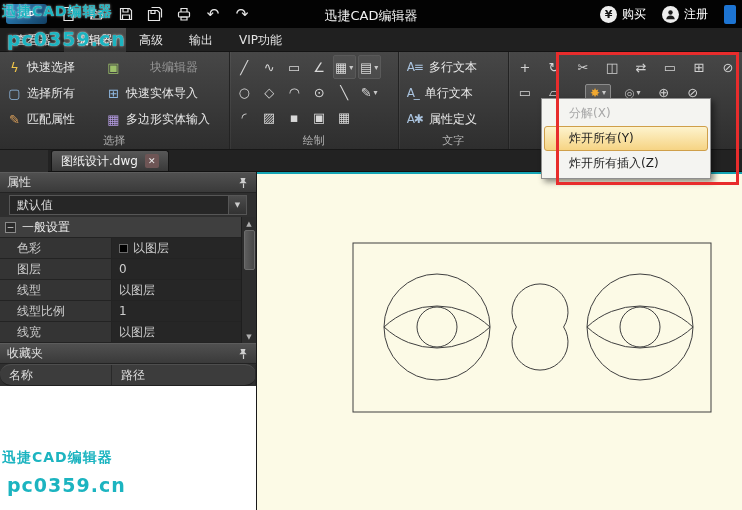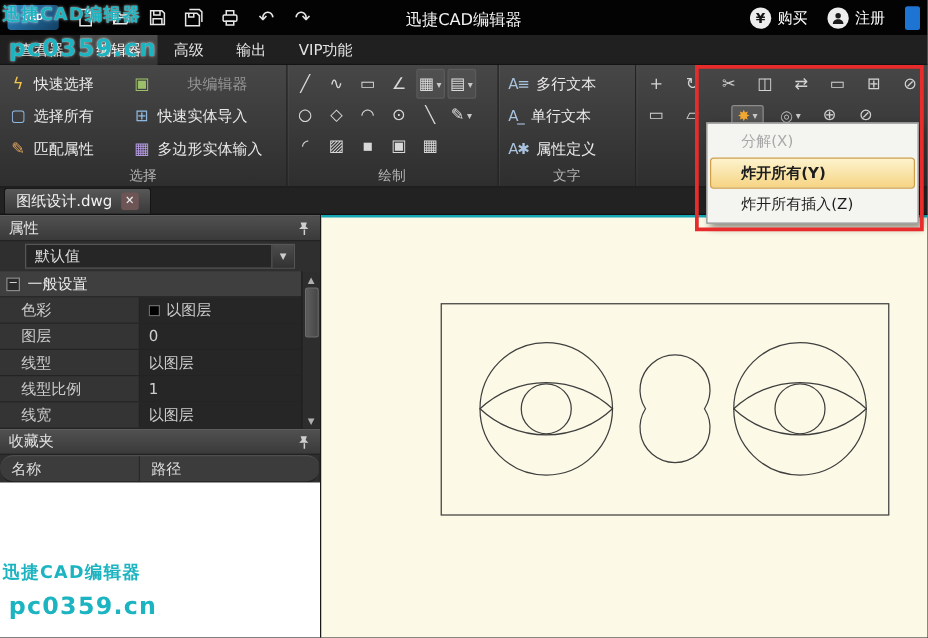--- a/index.html
+++ b/index.html
@@ -50,31 +50,31 @@
   .text-btn{display:flex;align-items:center;gap:6px;height:26px;padding:0 8px;border-radius:2px;cursor:pointer;white-space:nowrap;}
   .ticon{font-size:12px;color:#a9c2dd;letter-spacing:-1px;}
 
   .mod-grid{display:flex;flex-direction:column;gap:4px;padding:3px 4px 0 6px;flex:1;}
   .mod-row{display:flex;align-items:center;gap:9px;}
   .mbtn{min-width:20px;height:21px;display:flex;align-items:center;justify-content:center;color:#d2d2d2;font-size:13px;cursor:pointer;}
   .split{display:flex;align-items:center;padding:1px 4px;border-radius:2px;cursor:pointer;}
   .split.pressed{border:1px solid #8c8c8c;background:rgba(255,255,255,.13);}
 
   
-  .doctabs{height:22px;background:#222;display:flex;align-items:center;padding-left:3px;border-bottom:1px solid #121212;}
+  .doctabs{height:22px;background:#222;display:flex;align-items:center;padding-left:3px;border-bottom:1px solid #121212;margin-left:48px;}
   .doctab{height:21px;display:flex;align-items:center;gap:7px;padding:0 9px;border:1px solid #151515;border-bottom:none;
           border-radius:3px 3px 0 0;background:linear-gradient(#585858,#393939);color:#f2f2f2;cursor:pointer;}
   .tab-close{width:14px;height:14px;border-radius:2px;background:#6e5555;color:#eee;font-size:9px;line-height:14px;text-align:center;cursor:pointer;}
 
   
   .main{display:flex;height:338px;}
   .leftpanel{width:257px;display:flex;flex-direction:column;background:#2f2f2f;border-right:1px solid #191919;flex:0 0 auto;}
   .panel-header{height:21px;flex:0 0 auto;background:linear-gradient(#505050,#3a3a3a);border-top:1px solid #5c5c5c;border-bottom:1px solid #232323;
                 display:flex;align-items:center;justify-content:space-between;padding:0 7px;color:#e2e2e2;}
-  .combo{height:20px;margin:2px 20px;flex:0 0 auto;background:#262626;border:1px solid #565656;display:flex;align-items:center;
+  .combo{height:20px;margin:2px 9px;flex:0 0 auto;background:#262626;border:1px solid #565656;display:flex;align-items:center;
          justify-content:space-between;color:#ddd;padding-left:7px;cursor:pointer;}
   .combo-arrow{width:18px;align-self:stretch;background:linear-gradient(#4c4c4c,#323232);border-left:1px solid #565656;
                display:flex;align-items:center;justify-content:center;font-size:7px;color:#ccc;}
   .propgrid{position:relative;flex:0 0 auto;background:#2a2a2a;}
   .prow{display:flex;height:21px;border-bottom:1px solid #232323;align-items:stretch;padding-right:15px;}
   .prow.section{background:#3f3f3f;align-items:center;padding-left:5px;gap:6px;color:#ececec;}
   .expander{width:11px;height:11px;border:1px solid #8a8a8a;background:#2b2b2b;color:#ddd;font-size:9px;line-height:9px;text-align:center;cursor:pointer;}
   .pl{width:112px;background:#343434;border-right:1px solid #232323;display:flex;align-items:center;padding-left:17px;color:#cdcdcd;}
   .pv{flex:1;background:#262626;display:flex;align-items:center;gap:5px;padding-left:7px;color:#cdcdcd;cursor:pointer;}
   .swatch{width:9px;height:9px;background:#000;border:1px solid #6a6a6a;flex:0 0 auto;}
@@ -86,25 +86,25 @@
   .fav-cols{display:flex;height:22px;flex:0 0 auto;background:#3c3c3c;border-top:1px solid #4e4e4e;border-bottom:1px solid #202020;color:#ddd;border-radius:11px;}
   .fav-col{display:flex;align-items:center;padding-left:9px;border-right:1px solid #292929;cursor:pointer;}
   .fav-col.name{width:112px;}
   .fav-col.path{flex:1;}
   .fav-body{flex:1;background:#ffffff;}
 
   .canvas{flex:1;background:#fcfae6;border-top:2px solid #15a5b4;position:relative;cursor:crosshair;}
   .canvas svg{display:block;}
 
   
-  .context-menu{position:absolute;left:565px;top:98px;width:170px;background:#f4f4f1;border:1px solid #8f8f8f;
+  .context-menu{position:absolute;left:541px;top:98px;width:170px;background:#f4f4f1;border:1px solid #8f8f8f;
                 box-shadow:3px 3px 6px rgba(0,0,0,.45);padding:2px;z-index:50;}
   .menu-item{height:25px;line-height:23px;color:#1d1d1d;padding-left:24px;border:1px solid transparent;border-radius:3px;cursor:pointer;}
   .menu-item.disabled{color:#a8a8a8;}
-  .menu-item.highlighted{background:linear-gradient(#fdf3cd,#f6d484);border-color:#cf9f4a;font-weight:bold;}
+  .menu-item.highlighted{background:linear-gradient(#fdf3cd,#f6d484);border-color:#cf9f4a;}
   .red-annotation{position:absolute;left:556px;top:52px;width:183px;height:133px;border:3px solid #e82c2c;z-index:60;pointer-events:none;}
 
   .wm{position:absolute;z-index:70;font-weight:bold;color:#1cb4c0;pointer-events:none;
       text-shadow:0 0 1px rgba(255,255,255,.75),0 0 3px rgba(255,255,255,.5);}
   .wm .l1{font-size:14px;letter-spacing:1px;}
   .wm .l2{font-size:19px;margin:7px 0 0 5px;letter-spacing:1px;}
   .wm-top{left:2px;top:3px;}
   .wm-bottom{left:2px;top:449px;}
 </style>
 </head>

